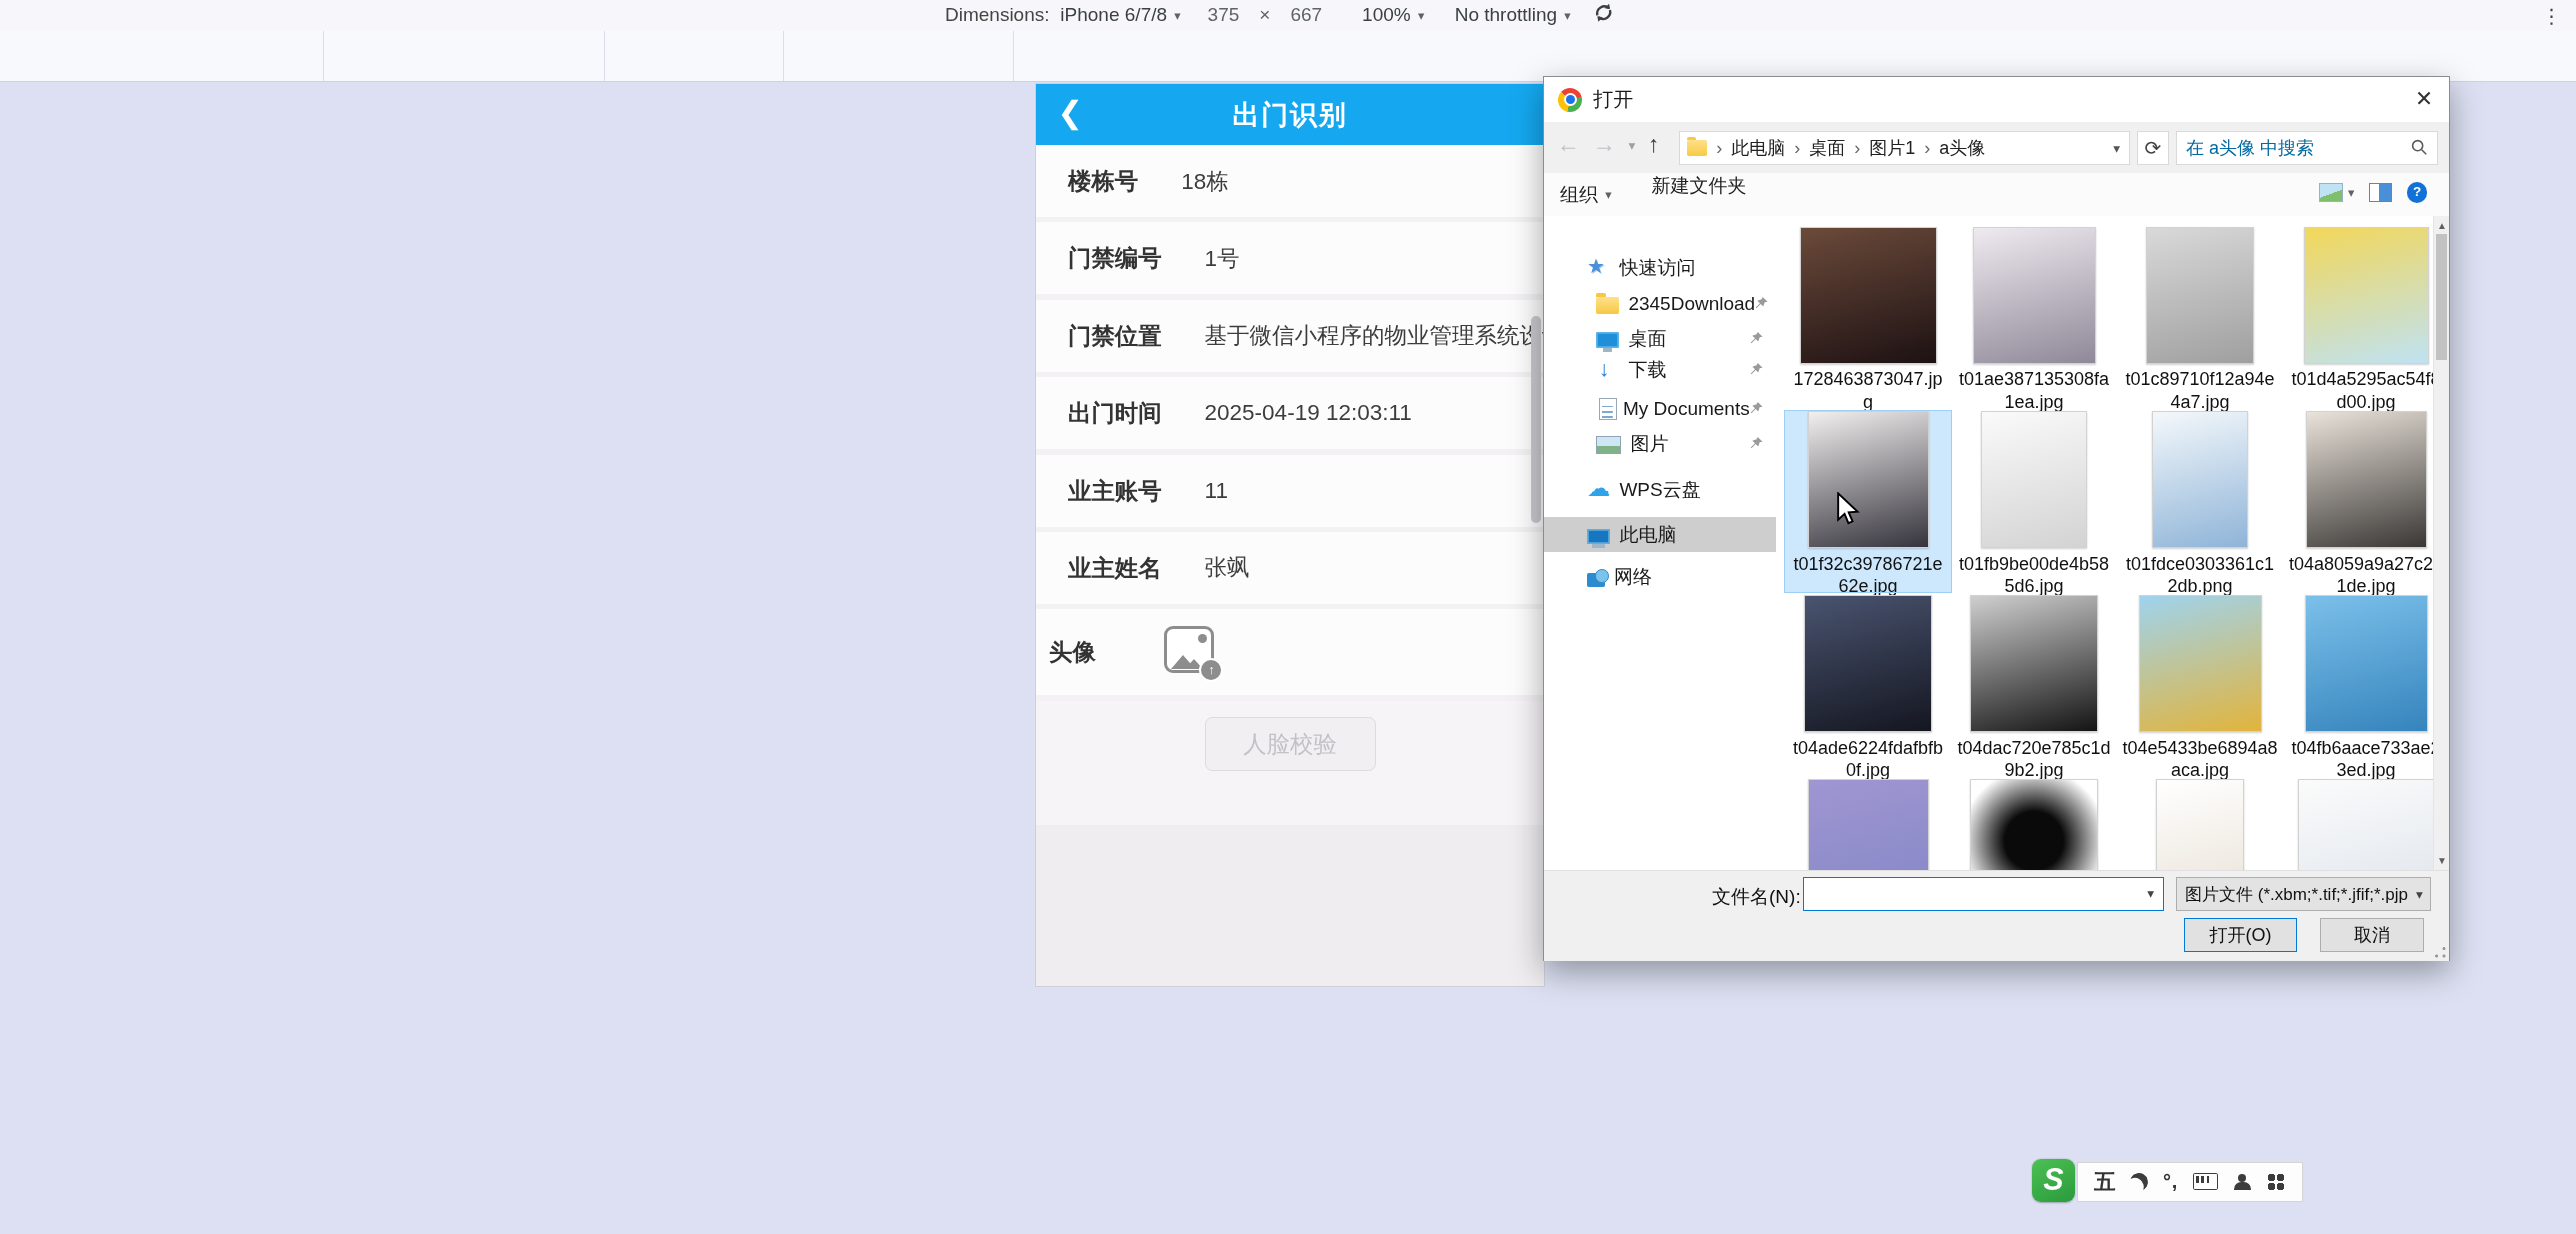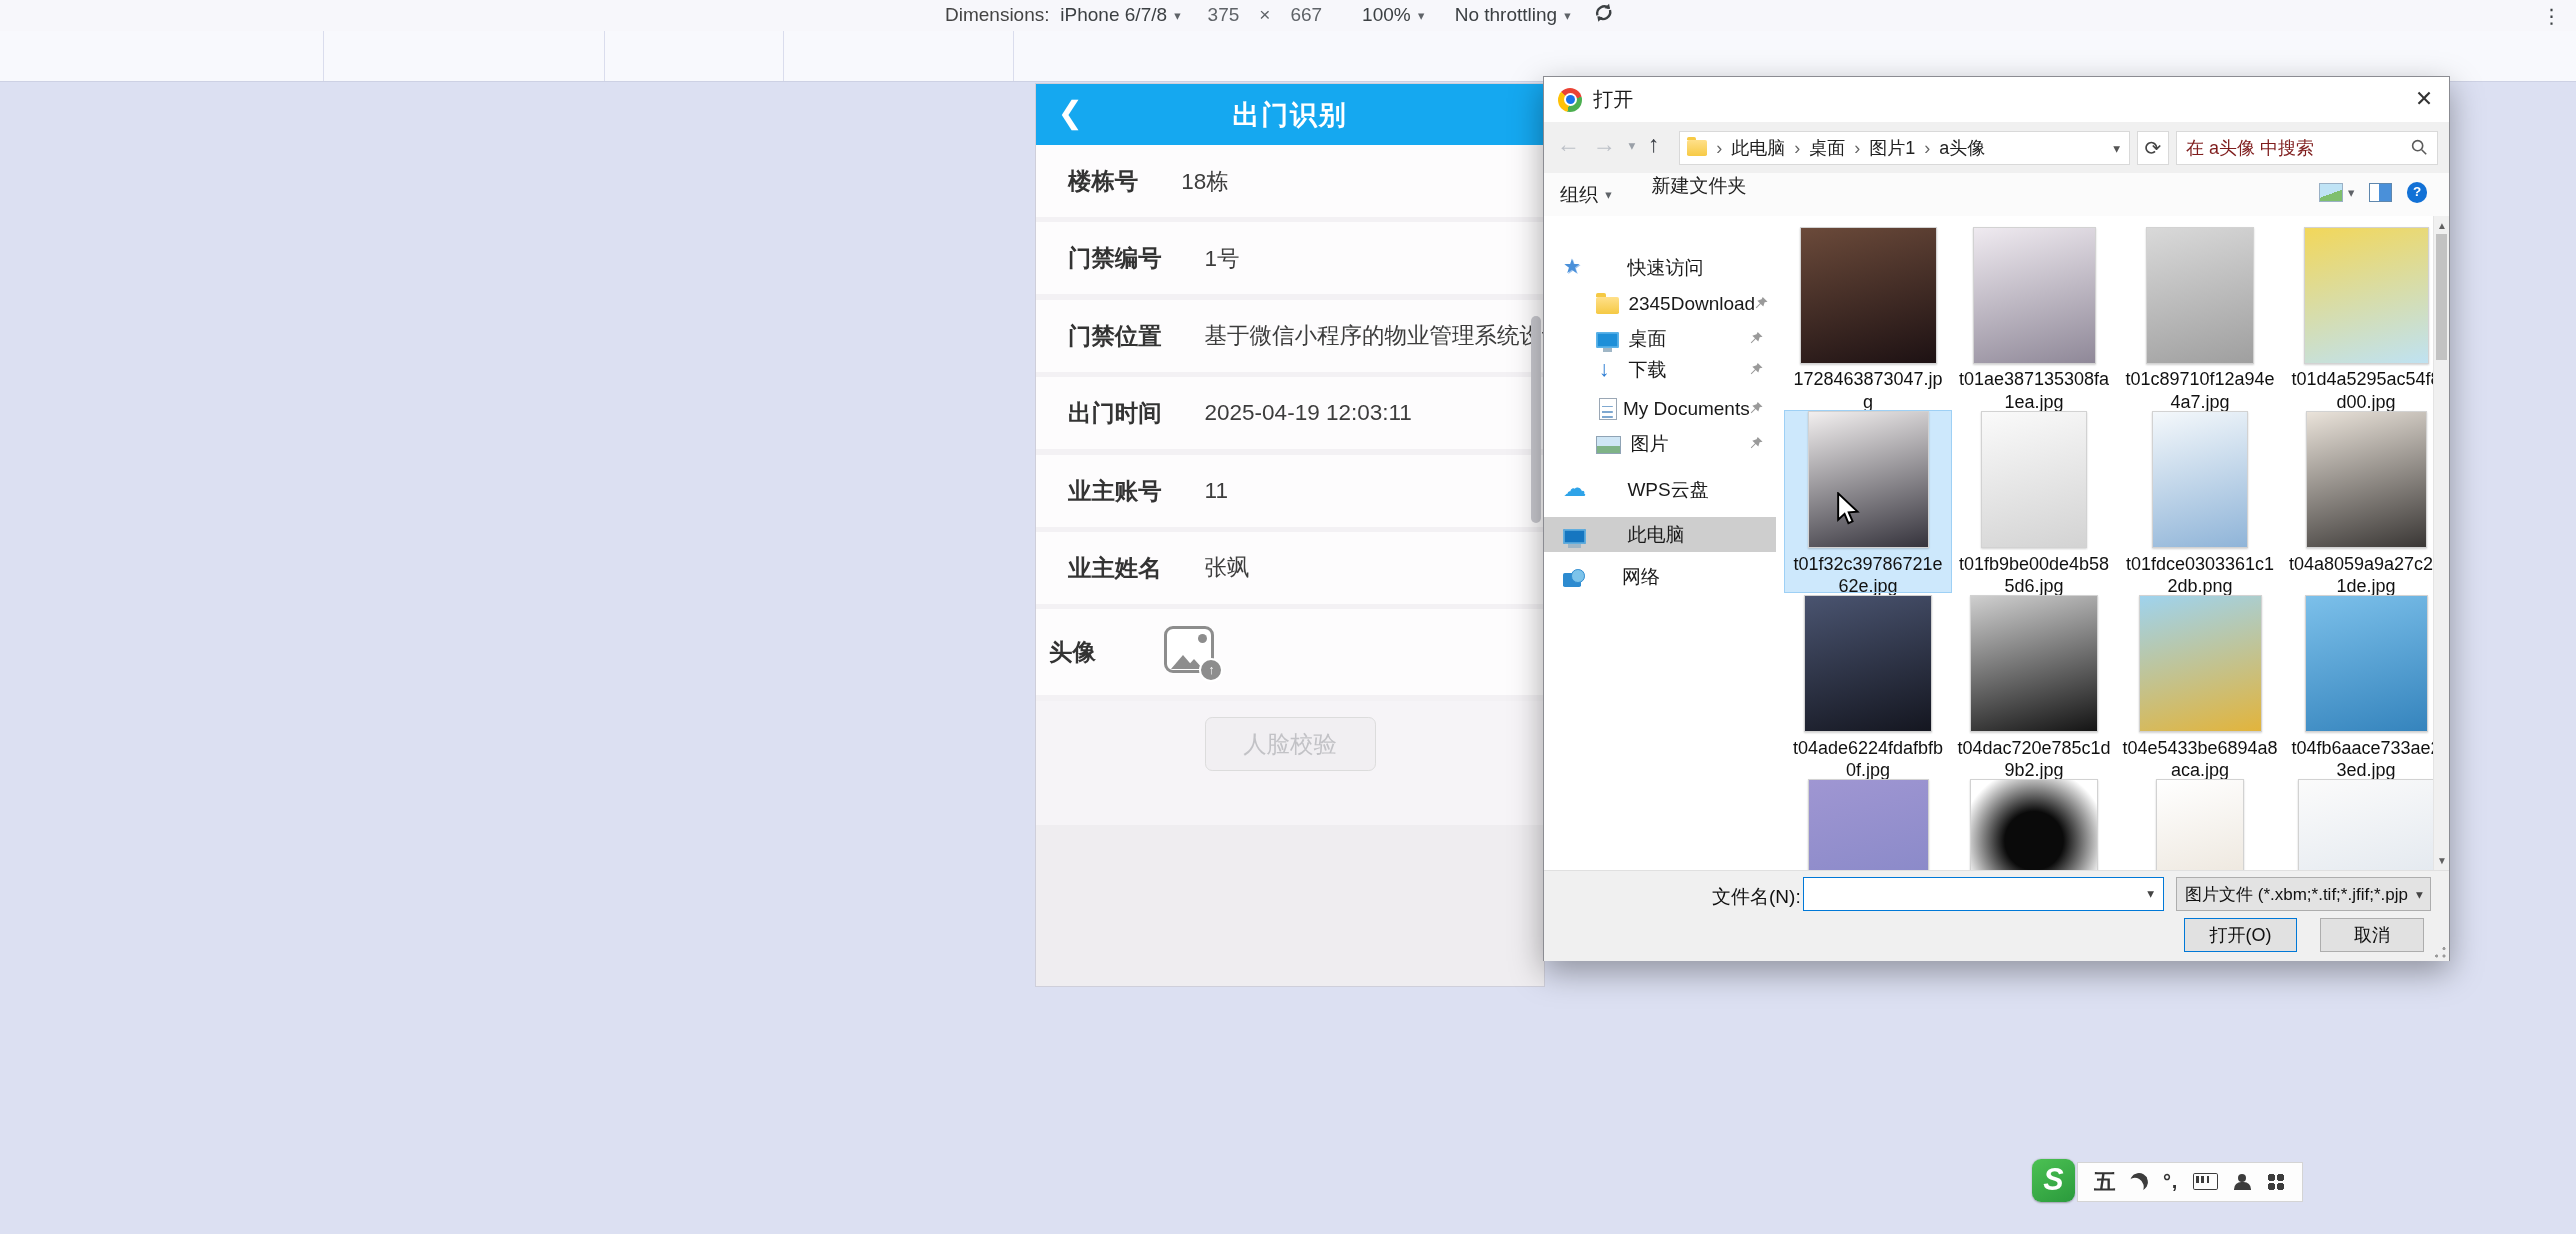--- a/index.html
+++ b/index.html
@@ -53,33 +53,33 @@
   .arr-dis{color:#bcc0c7;}
   .arr-dd{color:#9aa0a8;font-size:13.5px;}
   .arr-up{color:#3b3f46;}
   .crumbbox{position:absolute;left:135px;top:9px;width:451px;height:34px;background:#fff;border:0.9px solid #d9d9d9;box-sizing:border-box;display:flex;align-items:center;font-size:18px;color:#222;}
   .fold-ic{width:20px;height:15.3px;background:linear-gradient(#ffe08a,#f7ca45);border-radius:1.8px;position:relative;margin-left:7.2px;flex:0 0 auto;}
   .fold-ic::before{content:"";position:absolute;left:0;top:-3.6px;width:9px;height:3.6px;background:#f7ca45;border-radius:1.8px 1.8px 0 0;}
   .crumbsep{margin:0 9px;color:#666;font-size:18px;}
   .crumb-dd{margin-left:auto;margin-right:9px;color:#555;font-size:13.5px;}
   .refbox{position:absolute;left:593px;top:9px;width:32px;height:34px;background:#fff;border:0.9px solid #d9d9d9;box-sizing:border-box;text-align:center;font-size:20px;color:#444;line-height:32px;}
   .searchbox{position:absolute;left:632px;top:9px;width:262px;height:34px;background:#fff;border:0.9px solid #d9d9d9;box-sizing:border-box;display:flex;align-items:center;}
-  .searchbox .ph{margin-left:9px;font-size:18px;color:#7f1d1d;white-space:nowrap;}
+  .searchbox .ph{margin-left:9px;font-size:18px;color:#0369a1;white-space:nowrap;}
   .mag{margin-left:auto;margin-right:9px;}
   .dtools{position:absolute;left:0;top:96px;width:100%;height:43px;background:#fbfbfb;border-bottom:0.9px solid #e3e3e8;display:flex;font-size:19px;color:#1f1f1f;}
   .org{margin-left:16px;display:flex;align-items:center;gap:7.2px;}
   .newfolder{margin-left:40px;}
   .viewics{position:absolute;right:21.6px;top:9px;display:flex;align-items:center;gap:14.4px;}
   .thumbview-ic{width:21.6px;height:17px;border:0.9px solid #9ab0c5;background:linear-gradient(160deg,#bfe3f5 55%,#7fbf6e 55%);}
   .panes-ic{width:21.6px;height:17px;border:0.9px solid #5f87ad;background:linear-gradient(90deg,#fff 0 45%,#4a90d9 45%);}
   .help-ic{width:20.7px;height:20.7px;border-radius:50%;background:#1271d6;color:#fff;font-size:13.5px;font-weight:700;text-align:center;line-height:20.7px;}
   .dcontent{position:absolute;left:0;top:139px;width:100%;height:654px;background:#fff;overflow:hidden;}
   .sidebar{position:absolute;left:0;top:0;width:232px;height:100%;}
   .sitem{position:absolute;left:0;width:232px;height:35px;display:flex;align-items:center;font-size:19px;color:#1a1a1a;}
-  .sitem.lv0{padding-left:19px;box-sizing:border-box;gap:32px;}
+  .sitem.lv0{padding-left:43px;box-sizing:border-box;}
   .sitem.lv1{padding-left:52px;box-sizing:border-box;}
   .sitem.sel{background:#cecece;}
   .sic{width:23.4px;height:20px;margin-right:9px;flex:0 0 auto;position:relative;}
   .ic-star{background:none;}
   .ic-star::before{content:"★";position:absolute;left:0;top:-3.6px;font-size:20px;color:#4a90d9;text-shadow:0.9px 0.9px 0 #9cc3ef;}
   .ic-folder{background:linear-gradient(#ffe08a,#f5c944);border-radius:1.8px;height:17px;top:1.8px;}
   .ic-folder::before{content:"";position:absolute;left:0;top:-3.6px;width:10px;height:3.6px;background:#f5c944;border-radius:1.8px 1.8px 0 0;}
   .ic-desktop{background:#1e8fd8;border-radius:1.8px;height:16px;top:1.8px;box-shadow:inset 0 0 0 1.8px #5cb3e8;}
   .ic-desktop::after{content:"";position:absolute;left:7.2px;bottom:-3.6px;width:9px;height:3.6px;background:#9fb6c6;}
   .ic-download::before{content:"↓";position:absolute;left:2.7px;top:-3.6px;font-size:21.6px;font-weight:700;color:#2b7cd3;}

